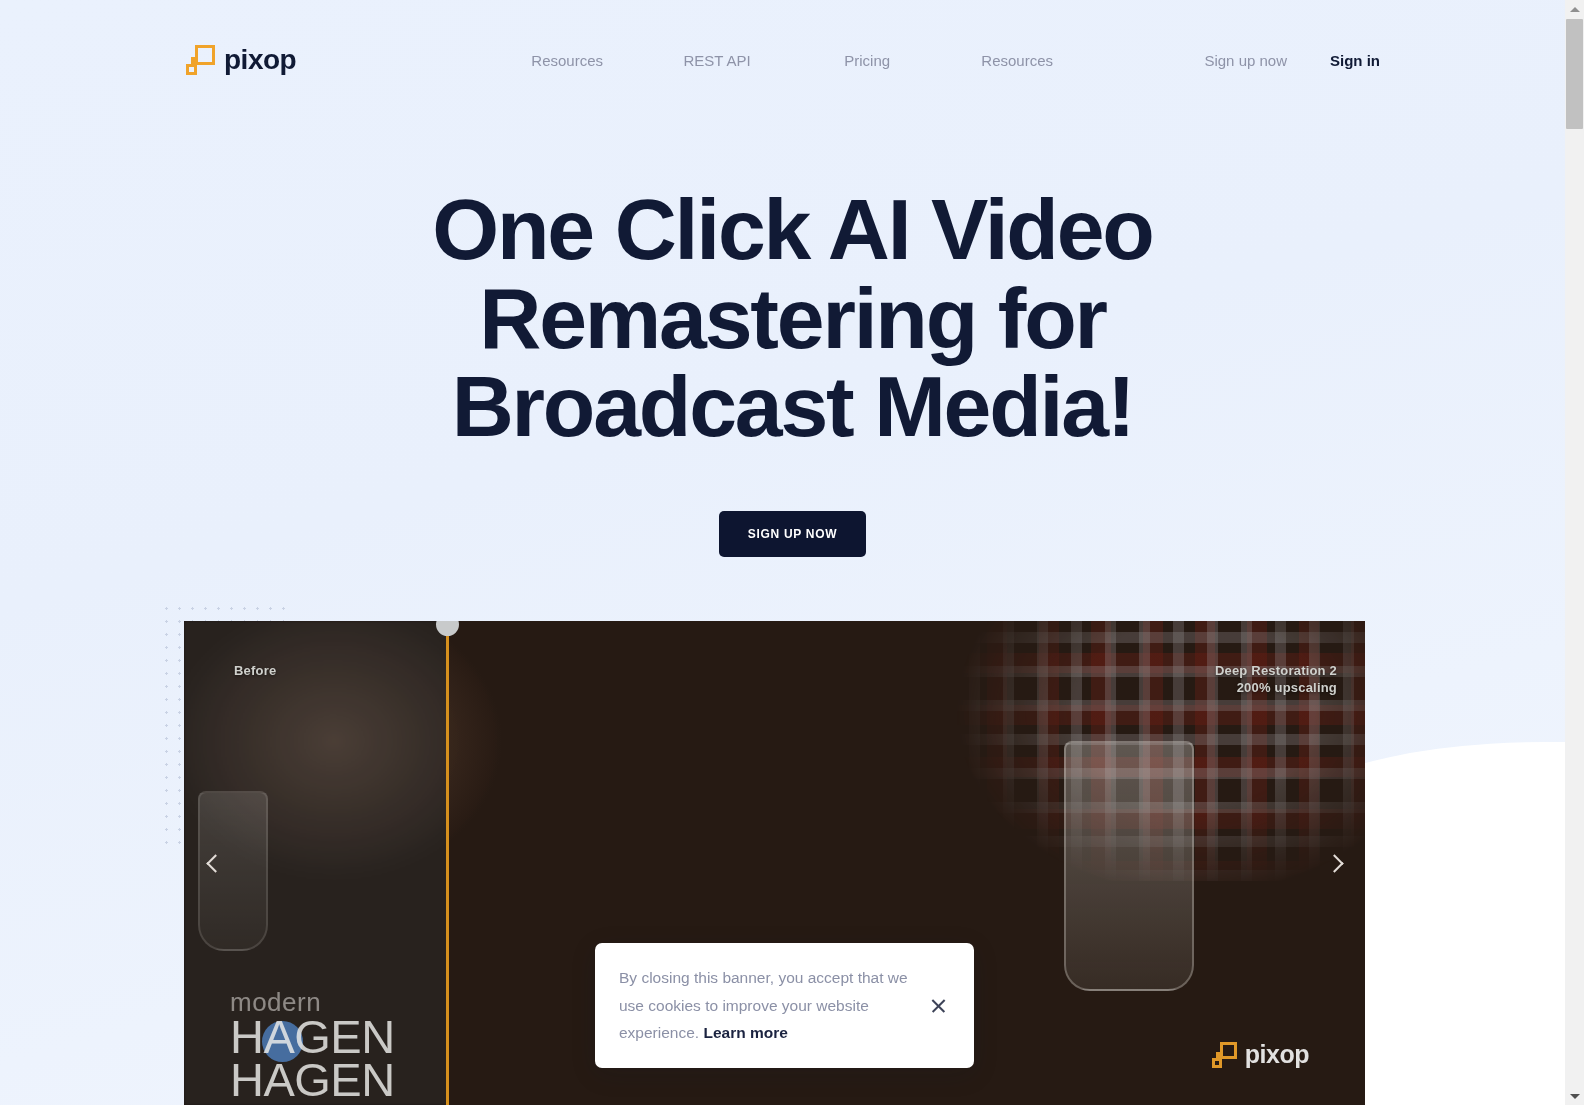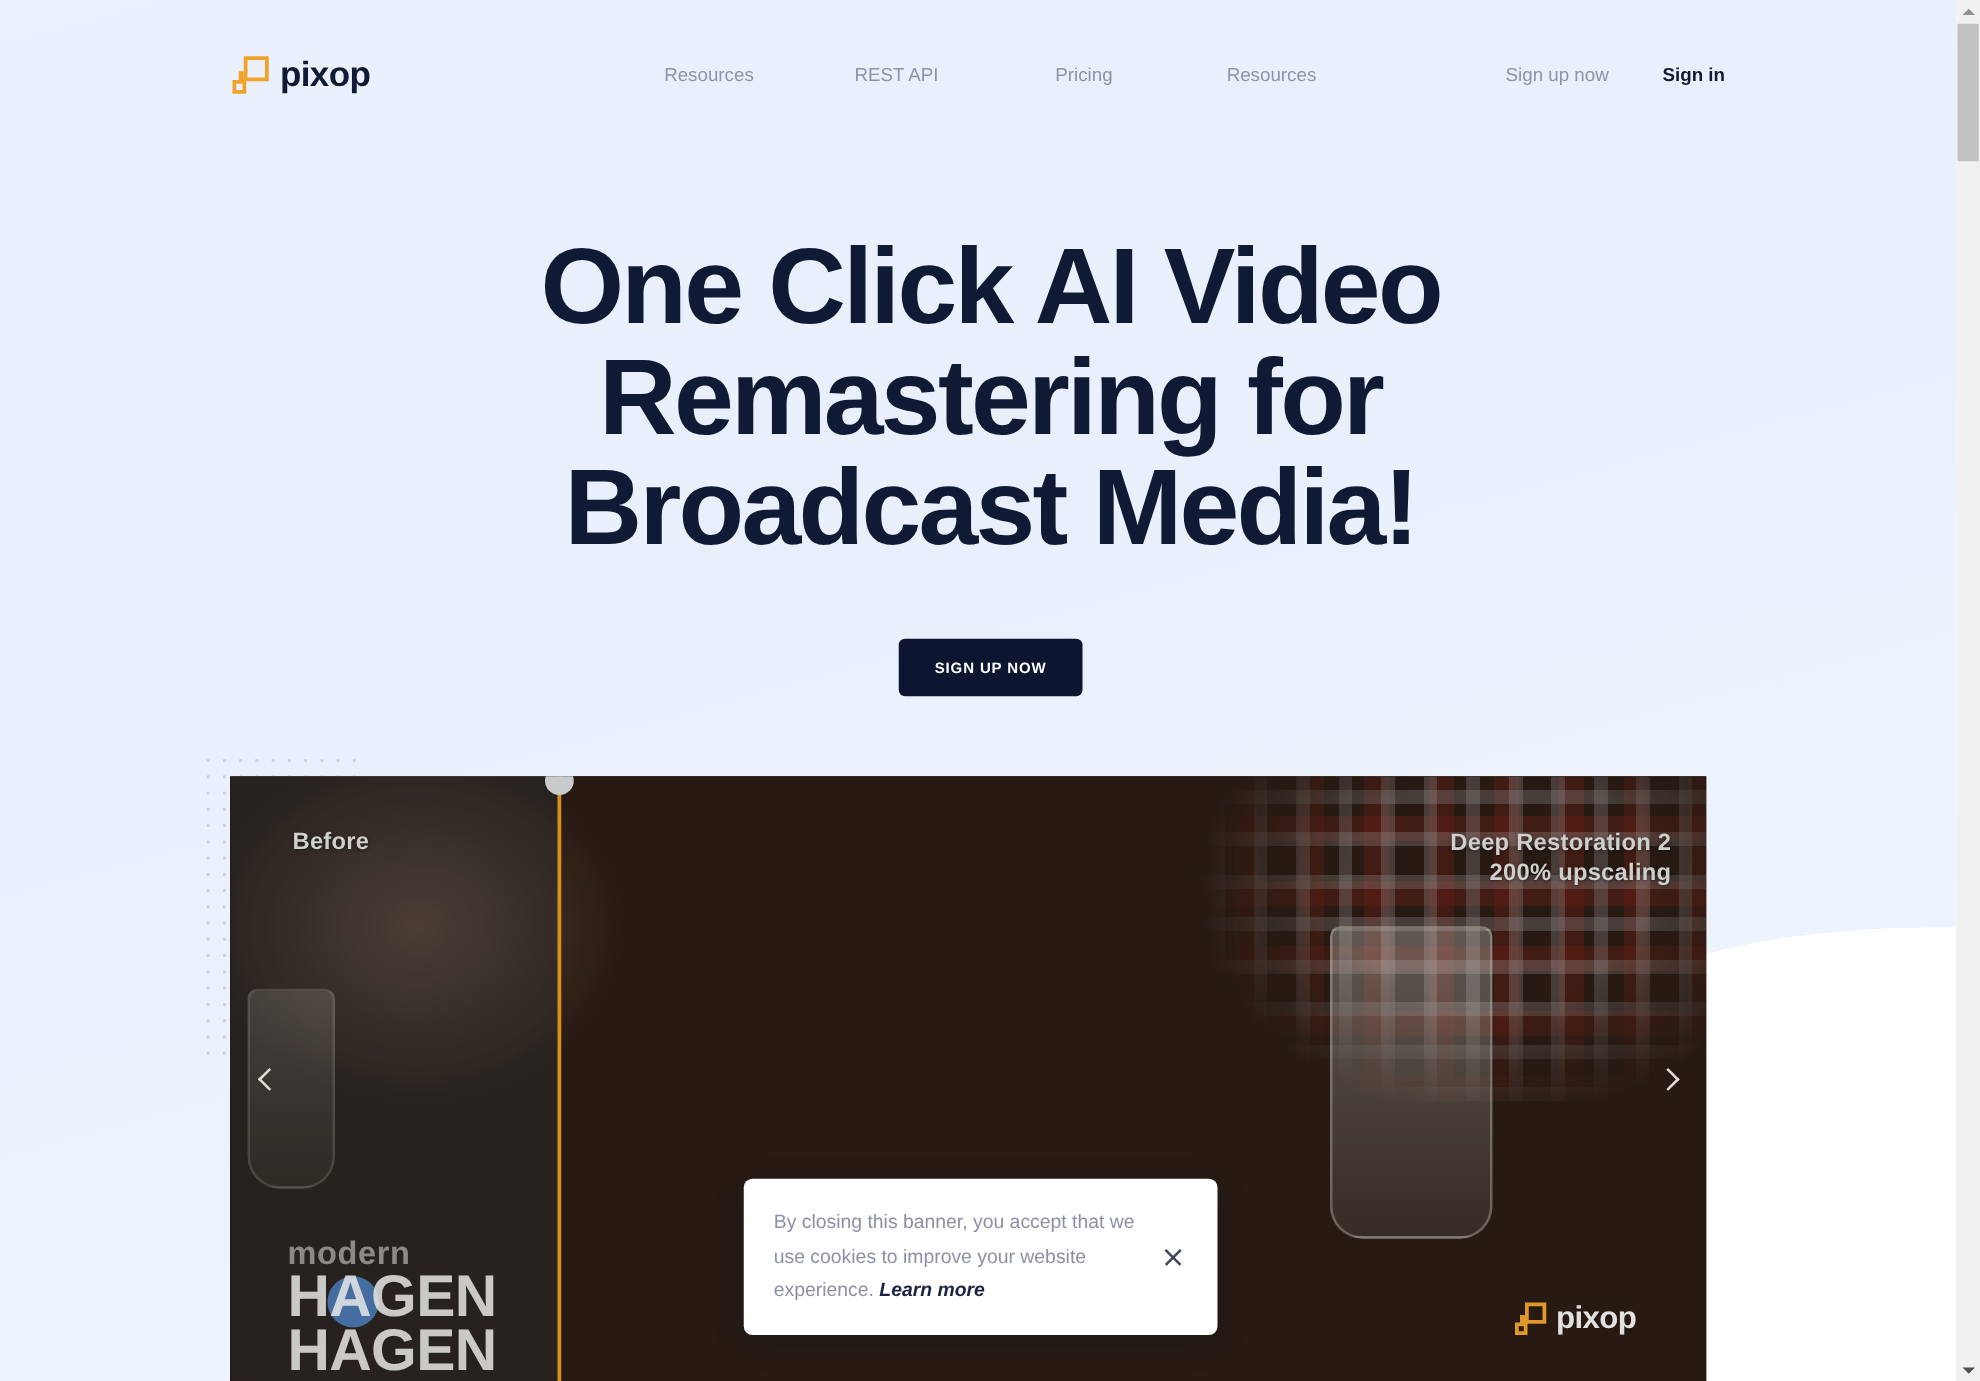--- a/index.html
+++ b/index.html
@@ -242,21 +242,21 @@
 
   .frame-before .scene { filter: saturate(.72) brightness(.82) blur(1.4px) contrast(.92); }
   .frame-after  .scene { filter: saturate(1.06) brightness(1.02) contrast(1.06); }
 
   
   .frame-after { clip-path: inset(0 0 0 262px); }
 
   
   .media-label {
     position: absolute;
-    font-size: 19px;
+    font-size: 13px;
     font-weight: 700;
     color: #cfd0cc;
     letter-spacing: .2px;
     text-shadow: 0 1px 3px rgba(0,0,0,.5);
     z-index: 7;
   }
   .label-before { left: 50px; top: 42px; }
   .label-after  { right: 28px; top: 42px; text-align: right; line-height: 1.28; }
 
   
@@ -300,21 +300,21 @@
   }
   .carousel-arrow.prev span { transform: rotate(-135deg); margin-left: 4px; }
   .carousel-arrow.next span { transform: rotate(45deg); margin-right: 4px; }
 
   
   .vid-title {
     position: absolute;
     left: 46px;
     bottom: 4px;
     z-index: 7;
-    font-weight: 700;
+    font-weight: 400;
     color: rgba(238,238,235,.82);
     line-height: .92;
     text-align: left;
     filter: blur(.4px);
   }
   .vid-title .l1 { font-size: 26px; letter-spacing: .5px; color: rgba(225,222,218,.55); }
   .vid-title .l2 { font-size: 47px; letter-spacing: -.5px; position: relative; }
   .vid-title .l3 { font-size: 47px; letter-spacing: -.5px; }
   .vid-title .blue-dot {
     position: absolute;
@@ -362,21 +362,20 @@
     line-height: 1.78;
     color: #8b90a6;
     flex: 1;
     padding-right: 6px;
   }
   .cookie-link {
     color: #1b2340;
     font-weight: 700;
     text-decoration: none;
     cursor: pointer;
-    font-style: italic;
   }
   .cookie-close {
     flex: 0 0 auto;
     width: 26px; height: 26px;
     background: none;
     border: none;
     cursor: pointer;
     position: relative;
     align-self: center;
   }

